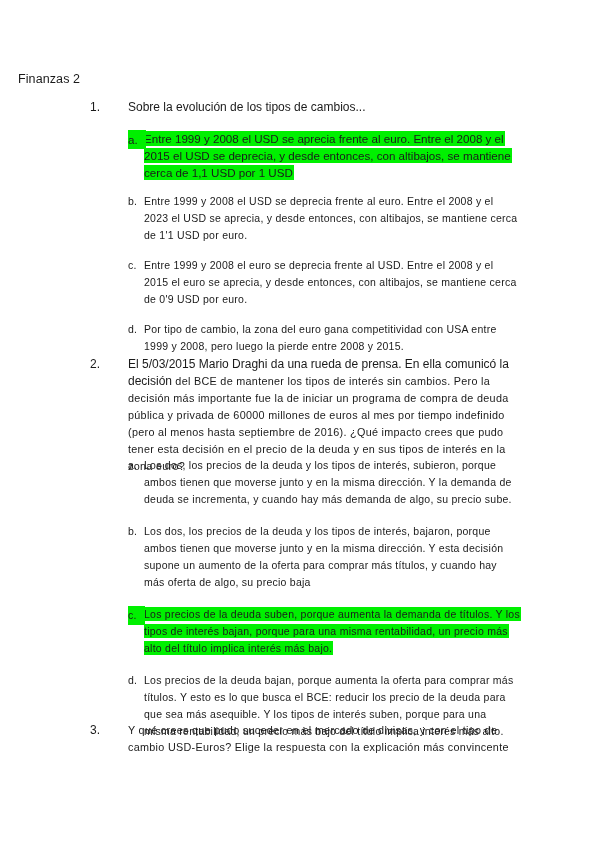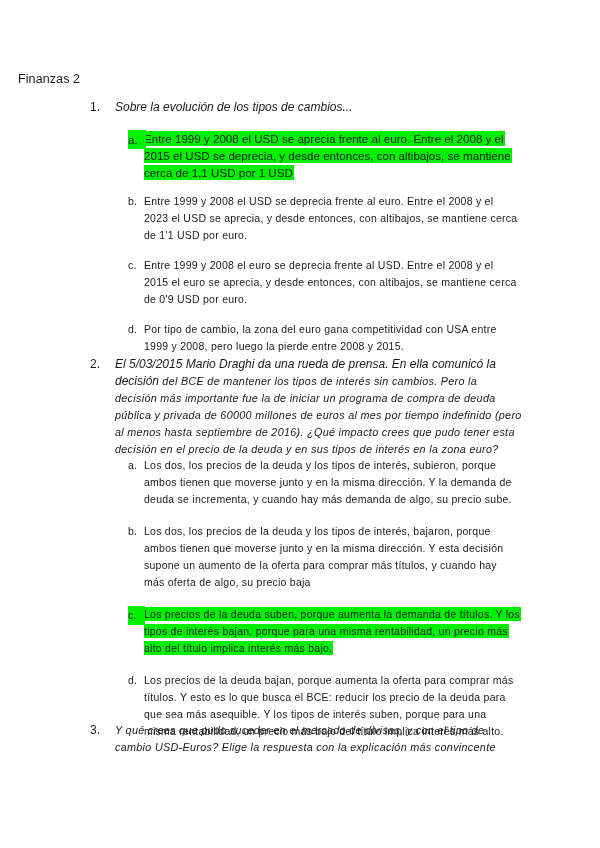--- a/index.html
+++ b/index.html
@@ -38,23 +38,22 @@
       font-size: 12px;
       line-height: 17px;
     }
     .q .num {
       position: absolute;
       left: 0;
       top: 0;
       width: 26px;
     }
     .q .qtext {
-      margin-left: 25px;
+      margin-left: 38px;
       display: block;
-      font-style: italic;
     }
     .opts {
       position: absolute;
       left: 128px;
       width: 392px;
     }
     .opt {
       position: relative;
       font-size: 10.5px;
       line-height: 17px;

